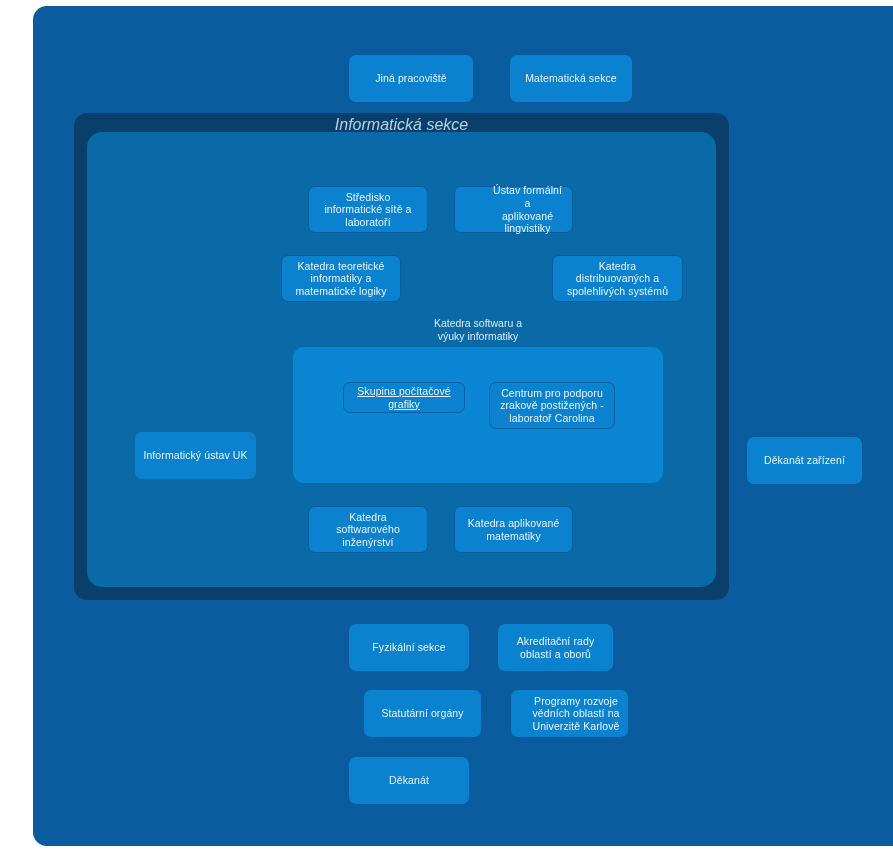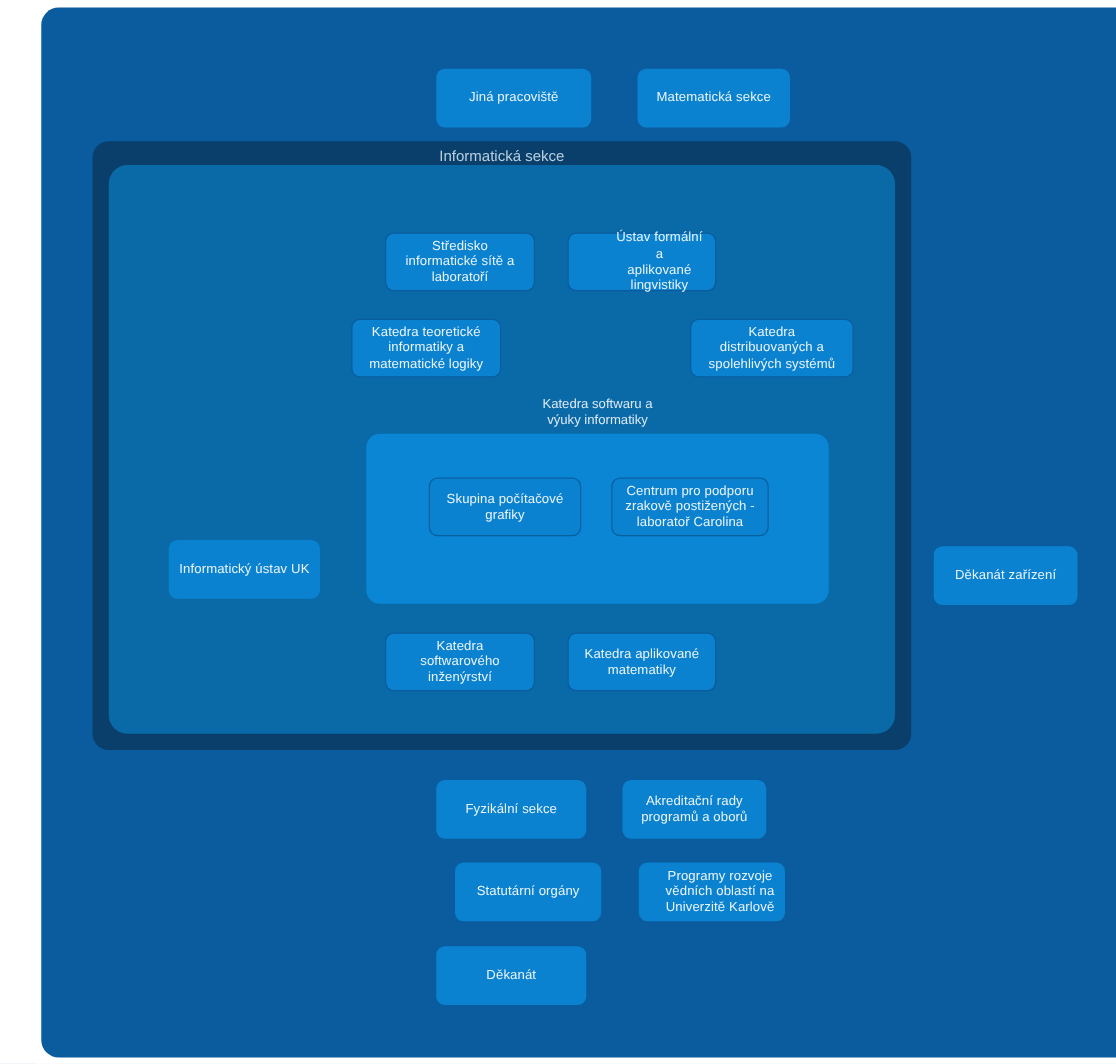--- a/index.html
+++ b/index.html
@@ -68,23 +68,24 @@
     background: #0a3f6b;
     border-radius: 13px;
   }
   .frame-label {
     position: absolute;
     left: 0;
     right: 0;
     top: 6px;
     text-align: center;
     color: #b9cfdf;
-    font-size: 12px;
+    font-size: 16px;
     line-height: 12.6px;
     white-space: pre-line;
+    font-style: italic;
   }
   .frame-body {
     position: absolute;
     box-sizing: border-box;
     background: #0a6aa8;
     border-radius: 15px;
   }
 
   
   .group {
@@ -140,21 +141,21 @@
 distribuovaných a
 spolehlivých systémů</div>
 
         <div class="group" style="left:206px; top:185px; width:370px; height:166px;">
 
           <div class="group-label">Katedra softwaru a
 výuky informatiky</div>
 
           <div class="group-body" style="left:0px; top:30px; width:370px; height:136px;">
 
-            <div class="node outlined-dark" style="left:50px; top:35px; width:122px; height:47px;">Skupina počítačové
+            <div class="node outlined-dark" style="left:50px; top:35px; width:122px; height:31px;text-decoration:underline;">Skupina počítačové
 grafiky</div>
 
             <div class="node outlined-dark" style="left:196px; top:35px; width:126px; height:47px;">Centrum pro podporu
 zrakově postižených -
 laboratoř Carolina</div>
           </div>
         </div>
 
         <div class="node outlined" style="left:221px; top:374px; width:120px; height:47px;">Katedra
 softwarového
@@ -165,21 +166,21 @@
       </div>
     </div>
 
     <div class="node" style="left:102px; top:426px; width:121px; height:47px;">Informatický ústav UK</div>
 
     <div class="node" style="left:714px; top:431px; width:115px; height:47px;">Děkanát zařízení</div>
 
     <div class="node" style="left:316px; top:618px; width:120px; height:47px;">Fyzikální sekce</div>
 
     <div class="node" style="left:465px; top:618px; width:115px; height:47px;">Akreditační rady
-programů a oborů</div>
+oblastí a oborů</div>
 
     <div class="node" style="left:331px; top:684px; width:117px; height:47px;">Statutární orgány</div>
 
     <div class="node" style="left:478px; top:684px; width:117px; height:47px;padding-left:19px;">Programy rozvoje
 vědních oblastí na
 Univerzitě Karlově</div>
 
     <div class="node" style="left:316px; top:751px; width:120px; height:47px;">Děkanát</div>
 
   </div>

